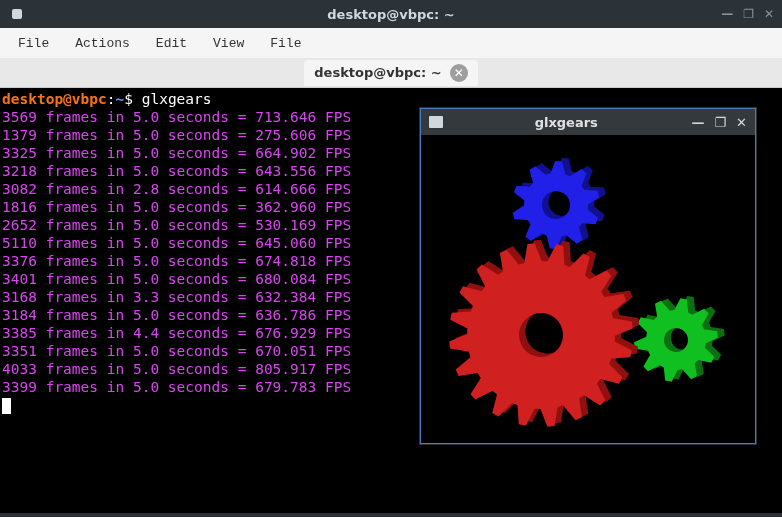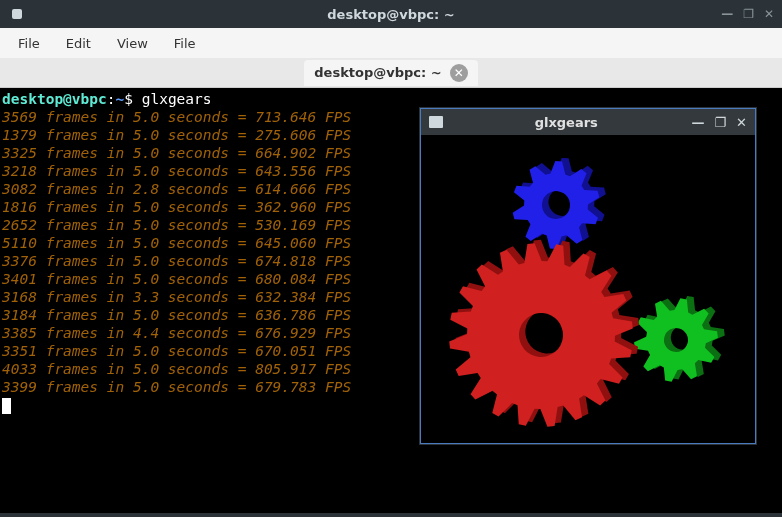--- a/index.html
+++ b/index.html
@@ -42,20 +42,21 @@
       display: flex;
       align-items: center;
       padding: 0 6px;
       gap: 2px;
       color: #333;
       font-size: 13px;
     }
     .menu-item {
       padding: 5px 12px;
       border-radius: 3px;
+      font-family: Liberation Mono, monospace;
     }
     .tabbar {
       height: 30px;
       background: #e8e8e8;
       display: flex;
       align-items: center;
       justify-content: center;
       position: relative;
       border-bottom: 1px solid #ccc;
     }
@@ -84,26 +85,26 @@
       background: #000;
       color: #fff;
       font-family: "DejaVu Sans Mono", monospace;
       font-size: 14.5px;
       line-height: 18px;
       padding: 2px 2px;
       height: calc(517px - 28px - 30px - 30px - 4px);
       position: relative;
       white-space: pre;
     }
-    .prompt-user { color: #5eead4; font-weight: bold; }
+    .prompt-user { color: #f97316; font-weight: bold; }
     .prompt-colon { color: #fff; }
     .prompt-path { color: #5c9eff; font-weight: bold; }
     .prompt-dollar { color: #fff; }
     .cmd { color: #fff; }
-    .out-line { color: #a16207; font-style: italic; }
+    .out-line { color: #d946ef; }
     .cursor {
       display: inline-block;
       width: 9px; height: 16px;
       background: #fff;
       vertical-align: bottom;
     }
     .gears-window {
       position: absolute;
       top: 108px;
       left: 420px;
@@ -155,20 +156,21 @@
   <span>desktop@vbpc: ~</span>
   <div class="win-controls">
     <span>—</span>
     <span>❐</span>
     <span>✕</span>
   </div>
 </div>
 
 <div class="menubar">
   <div class="menu-item">File</div>
+  <div class="menu-item">Actions</div>
   <div class="menu-item">Edit</div>
   <div class="menu-item">View</div>
   <div class="menu-item">File</div>
 </div>
 
 <div class="tabbar">
   <div class="tab">
     <span>desktop@vbpc: ~</span>
     <span class="tab-close">✕</span>
   </div>

